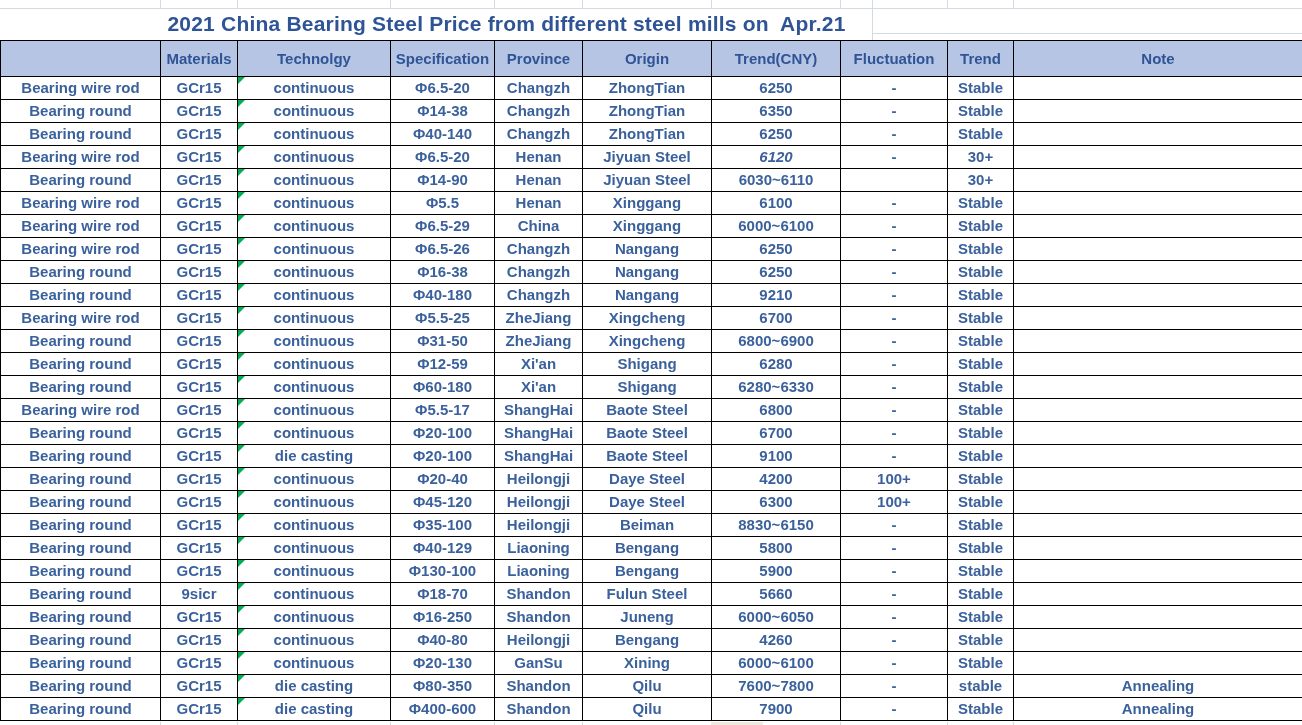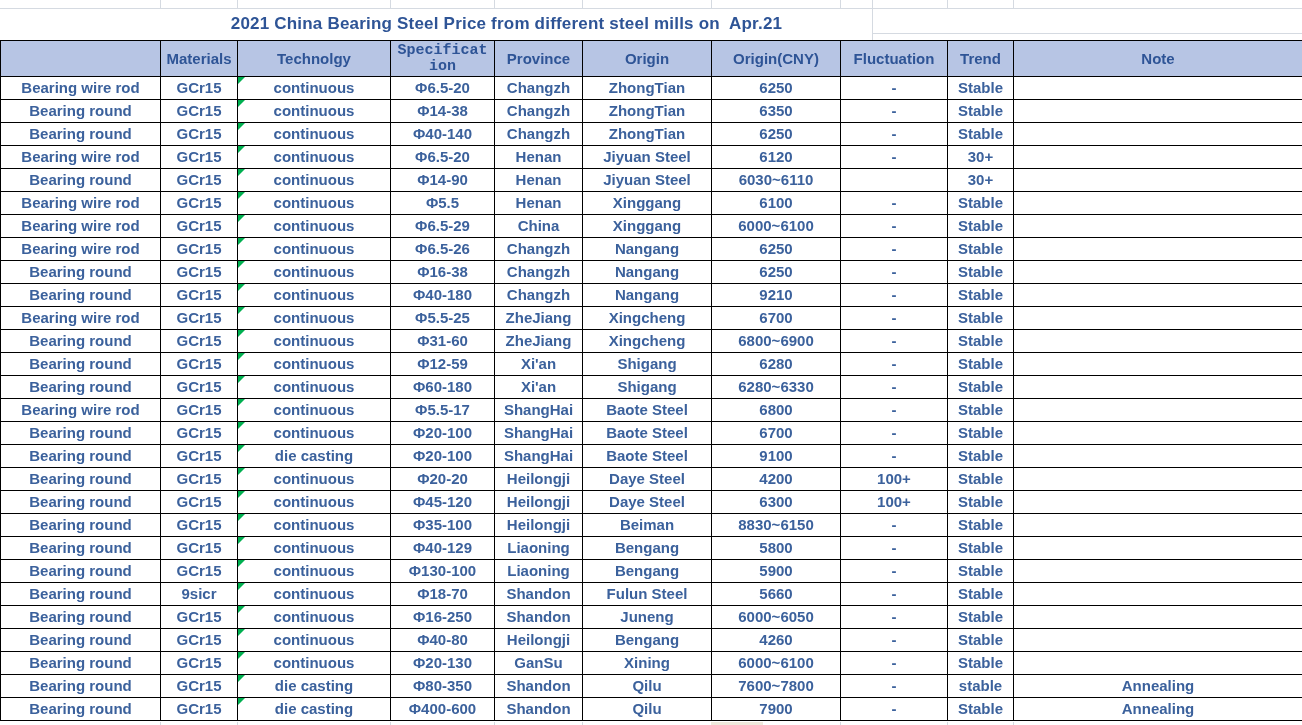--- a/index.html
+++ b/index.html
@@ -15,21 +15,21 @@
   html,body{margin:0;padding:0;background:#fff;}
   .screen{
     position:relative;width:1302px;height:725px;background:#ffffff;
     font-family:"Liberation Sans",sans-serif;font-weight:bold;overflow:hidden;
   }
   
   .top-strip{position:absolute;top:0;left:0;width:1302px;height:8px;background:#fff;border-bottom:1px solid var(--grid-line);}
   .vline{position:absolute;top:0;width:1px;height:100%;background:var(--grid-line);}
   
   .title-row{position:absolute;top:8px;left:0;width:1013px;height:32px;display:flex;align-items:center;justify-content:center;}
-  .title-text{color:var(--title-text);font-size:17px;letter-spacing:0.2px;white-space:pre;}
+  .title-text{color:var(--title-text);font-size:21px;letter-spacing:0.2px;white-space:pre;}
   .title-vline{position:absolute;left:872px;top:8px;width:1px;height:32px;background:var(--grid-line);}
   .title-hline{position:absolute;left:872px;top:33px;width:430px;height:1px;background:var(--grid-line);}
   
   table.sheet{
     position:absolute;top:40px;left:0;width:1302px;
     border-collapse:collapse;table-layout:fixed;
   }
   table.sheet th,table.sheet td{
     border:1px solid var(--cell-border);
     text-align:center;vertical-align:middle;
@@ -39,27 +39,27 @@
   }
   table.sheet thead th{
     background:var(--header-bg);color:var(--header-text);
     height:35px;overflow:visible;
   }
   table.sheet tbody td{
     color:var(--body-text);height:22px;background:#fff;
   }
   .wrap{display:inline-block;word-break:break-all;white-space:normal;line-height:1.05;vertical-align:middle;}
   .w-mat{max-width:66px;}
-  .w-spec{max-width:94px;font-family:Liberation Mono, monospace;}
+  .w-spec{max-width:94px;}
   td.tech::before{
     content:"";position:absolute;top:0;left:0;width:0;height:0;
     border-top:7px solid var(--error-indicator);
     border-right:7px solid transparent;
   }
-  td.price-hl{color:var(--price-highlight);}
+  td.price-hl{color:var(--price-highlight);font-style:italic;}
   
   .bottom-strip{position:absolute;top:722px;left:0;width:1302px;height:3px;background:#fff;}
   .beige-patch{position:absolute;top:0;left:711px;width:52px;height:100%;background:#EFE9DC;}
 </style>
 </head>
 <body>
 
 <div class="screen">
 
   <div class="top-strip">
@@ -95,21 +95,21 @@
       <col style="width:289px">
     </colgroup>
     <thead>
       <tr id="header-row">
           <th></th>
           <th><span class="wrap w-mat">Materials</span></th>
           <th>Technolgy</th>
           <th><span class="wrap w-spec">Specification</span></th>
           <th>Province</th>
           <th>Origin</th>
-          <th>Origin(CNY)</th>
+          <th>Trend(CNY)</th>
           <th>Fluctuation</th>
           <th>Trend</th>
           <th>Note</th>
         </tr>
     </thead>
     <tbody id="table-body">
         <tr>
           <td>Bearing wire rod</td>
           <td>GCr15</td>
           <td class="tech">continuous</td>
@@ -238,21 +238,21 @@
           <td>Xingcheng</td>
           <td>6700</td>
           <td>-</td>
           <td>Stable</td>
           <td></td>
         </tr>
         <tr>
           <td>Bearing round</td>
           <td>GCr15</td>
           <td class="tech">continuous</td>
-          <td>Φ31-60</td>
+          <td>Φ31-50</td>
           <td>ZheJiang</td>
           <td>Xingcheng</td>
           <td>6800~6900</td>
           <td>-</td>
           <td>Stable</td>
           <td></td>
         </tr>
         <tr>
           <td>Bearing round</td>
           <td>GCr15</td>
@@ -310,21 +310,21 @@
           <td>Baote Steel</td>
           <td>9100</td>
           <td>-</td>
           <td>Stable</td>
           <td></td>
         </tr>
         <tr>
           <td>Bearing round</td>
           <td>GCr15</td>
           <td class="tech">continuous</td>
-          <td>Φ20-20</td>
+          <td>Φ20-40</td>
           <td>Heilongji</td>
           <td>Daye  Steel</td>
           <td>4200</td>
           <td>100+</td>
           <td>Stable</td>
           <td></td>
         </tr>
         <tr>
           <td>Bearing round</td>
           <td>GCr15</td>

